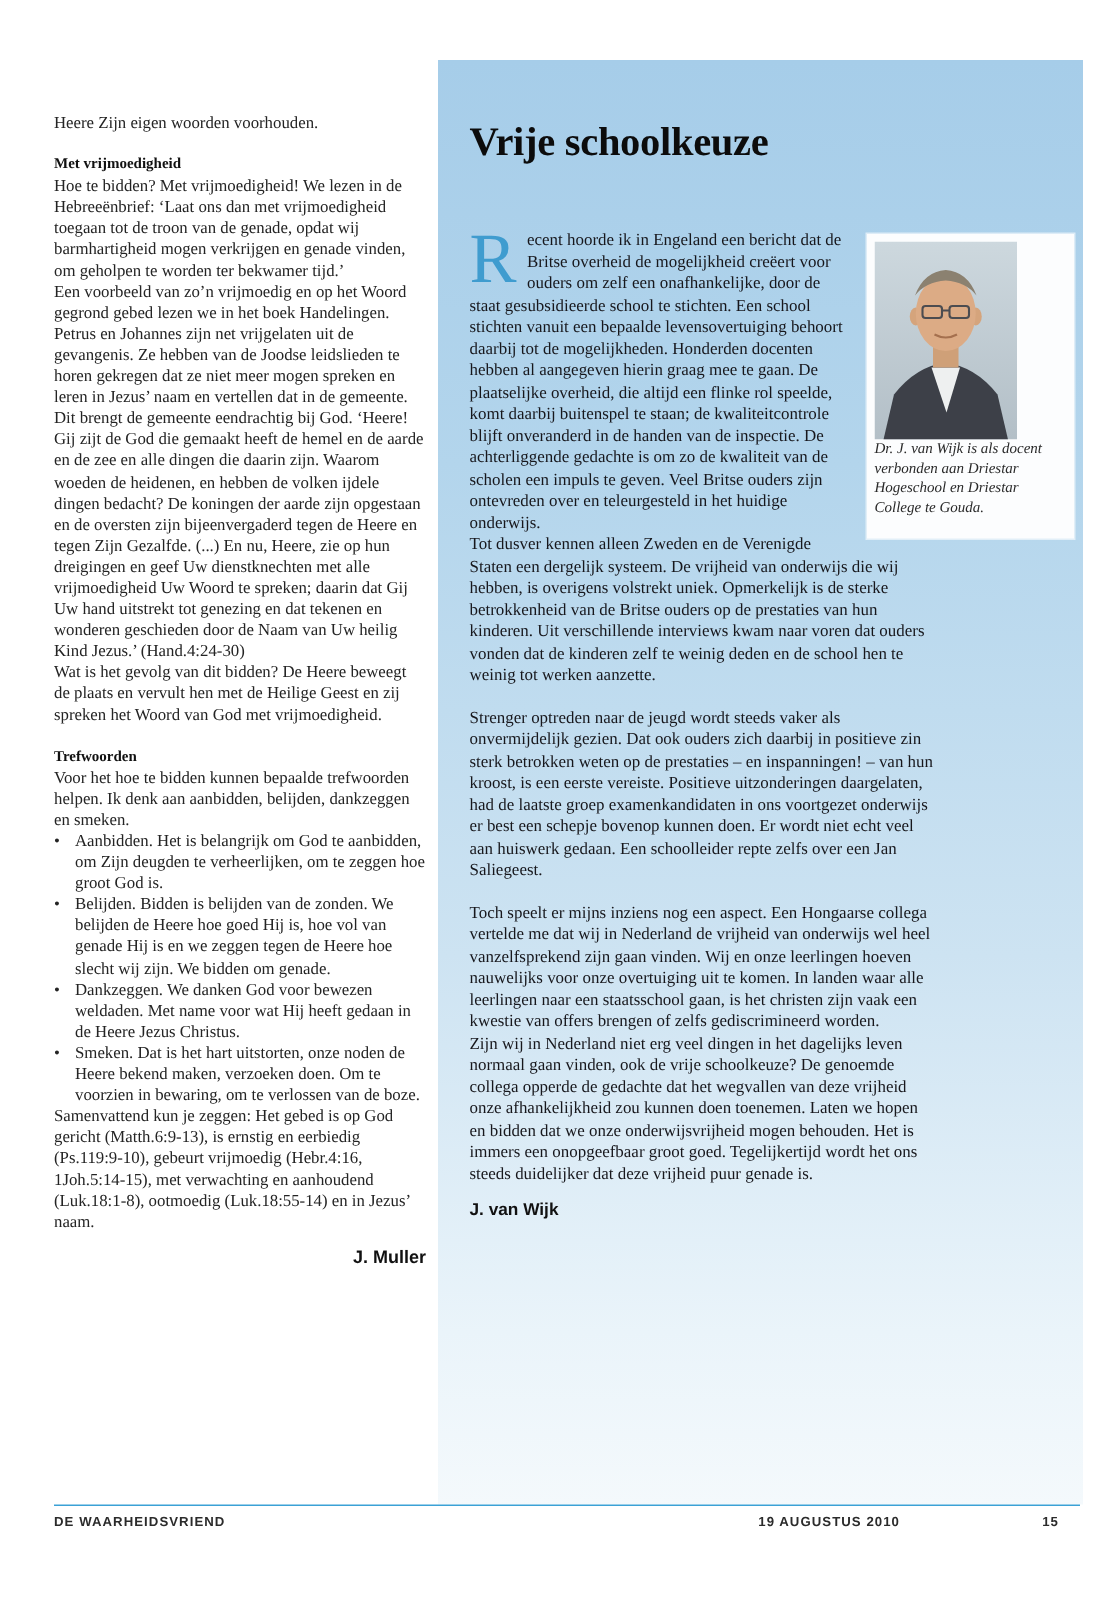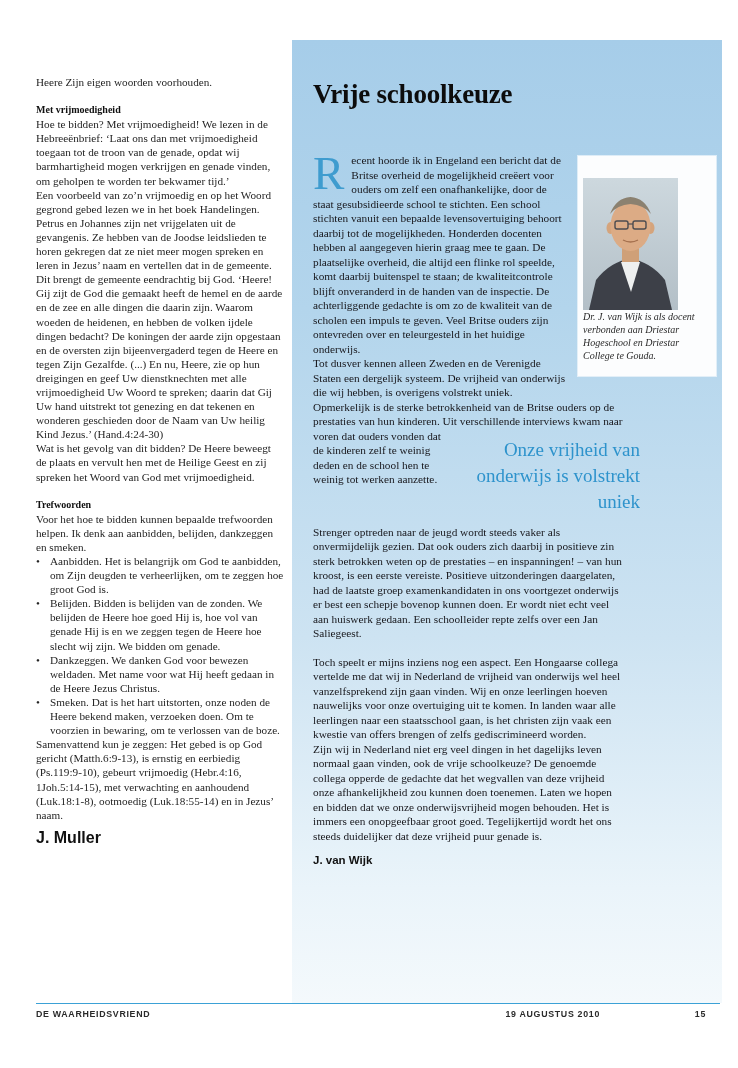--- a/index.html
+++ b/index.html
@@ -17,22 +17,22 @@
     text-align:left;
   }
   .left-col p { margin:0; }
   .left-col h2 {
     font-size:10px; line-height:14.1px; font-weight:bold;
     margin-top:14px; color:#111;
   }
   .bullet-item { display:flex; }
   .bullet-glyph { width:14px; flex:0 0 14px; }
   .author {
-    font-family:"Liberation Sans", sans-serif;
-    font-weight:bold; font-size:16px; margin-top:9px !important; color:#111;
+    text-align:right; font-family:"Liberation Sans", sans-serif;
+    font-weight:bold; font-size:12px; margin-top:9px !important; color:#111;
   }
 
   
   .blue-box {
     position:absolute; left:292px; top:40px; width:430px; height:963px;
     background:linear-gradient(180deg,#a6cde9 0%,#b3d5ec 28%,#cde3f2 62%,#eaf4fa 88%,#f4f9fc 100%);
     padding:20px 97px 0 21px;
   }
   .kicker {
     font-family:"Liberation Sans", sans-serif; font-weight:bold;
@@ -50,21 +50,21 @@
 
   
   .dropcap {
     float:left; font-size:47px; line-height:37px; height:40px;
     color:#3f9ccf; margin:2px 7px 0 0; font-weight:normal;
   }
 
   
   .photo-panel {
     float:right; width:138px; margin:3px -91px 10px 10px;
-    background:#fcfdfe; padding:22px 5px 14px 5px;
+    background:#fcfdfe; padding:5px 5px 14px 5px;
     box-shadow:0 0 0 1px rgba(255,255,255,0.6);
   }
   .photo-frame { width:95px; height:132px; display:block; }
   .photo-caption {
     margin-top:8px; font-style:italic; font-size:10px; line-height:13px;
     color:#2a2a2a; width:122px;
   }
 
   
   .pullquote {
@@ -158,21 +158,20 @@
         <p class="photo-caption">Dr. J. van Wijk is als docent verbonden aan Driestar Hogeschool en Driestar College te Gouda.</p>
       </aside>
 
       <p>
         <span class="dropcap">R</span>
         <span>ecent hoorde ik in Engeland een bericht dat de Britse overheid de mogelijkheid creëert voor ouders om zelf een onafhankelijke, door de staat gesubsidieerde school te stichten. Een school stichten vanuit een bepaalde levensovertuiging behoort daarbij tot de mogelijkheden. Honderden docenten hebben al aangegeven hierin graag mee te gaan. De plaatselijke overheid, die altijd een flinke rol speelde, komt daarbij buitenspel te staan; de kwaliteitcontrole blijft onveranderd in de handen van de inspectie. De achterliggende gedachte is om zo de kwaliteit van de scholen een impuls te geven. Veel Britse ouders zijn ontevreden over en teleurgesteld in het huidige onderwijs.</span>
       </p>
 
       <p>
         <span>Tot dusver kennen alleen Zweden en de Verenigde Staten een dergelijk systeem. De vrijheid van onderwijs die wij hebben, is overigens volstrekt uniek. Opmerkelijk is de sterke betrokkenheid van de Britse ouders op de prestaties van hun kinderen. Uit verschillende interviews kwam</span>
-        <span class="pullquote">Onze vrijheid van onderwijs is volstrekt uniek</span>
         <span>naar voren dat ouders vonden dat de kinderen zelf te weinig deden en de school hen te weinig tot werken aanzette.</span>
       </p>
 
       <p class="spaced clear-quote">Strenger optreden naar de jeugd wordt steeds vaker als onvermijdelijk gezien. Dat ook ouders zich daarbij in positieve zin sterk betrokken weten op de prestaties – en inspanningen! – van hun kroost, is een eerste vereiste. Positieve uitzonderingen daargelaten, had de laatste groep examenkandidaten in ons voortgezet onderwijs er best een schepje bovenop kunnen doen. Er wordt niet echt veel aan huiswerk gedaan. Een schoolleider repte zelfs over een Jan Saliegeest.</p>
       <p class="spaced">Toch speelt er mijns inziens nog een aspect. Een Hongaarse collega vertelde me dat wij in Nederland de vrijheid van onderwijs wel heel vanzelfsprekend zijn gaan vinden. Wij en onze leerlingen hoeven nauwelijks voor onze overtuiging uit te komen. In landen waar alle leerlingen naar een staatsschool gaan, is het christen zijn vaak een kwestie van offers brengen of zelfs gediscrimineerd worden.</p>
       <p>Zijn wij in Nederland niet erg veel dingen in het dagelijks leven normaal gaan vinden, ook de vrije schoolkeuze? De genoemde collega opperde de gedachte dat het wegvallen van deze vrijheid onze afhankelijkheid zou kunnen doen toenemen. Laten we hopen en bidden dat we onze onderwijsvrijheid mogen behouden. Het is immers een onopgeefbaar groot goed. Tegelijkertijd wordt het ons steeds duidelijker dat deze vrijheid puur genade is.</p>
 
       <p class="col-author">J. van Wijk</p>
     </article>
   </section>

